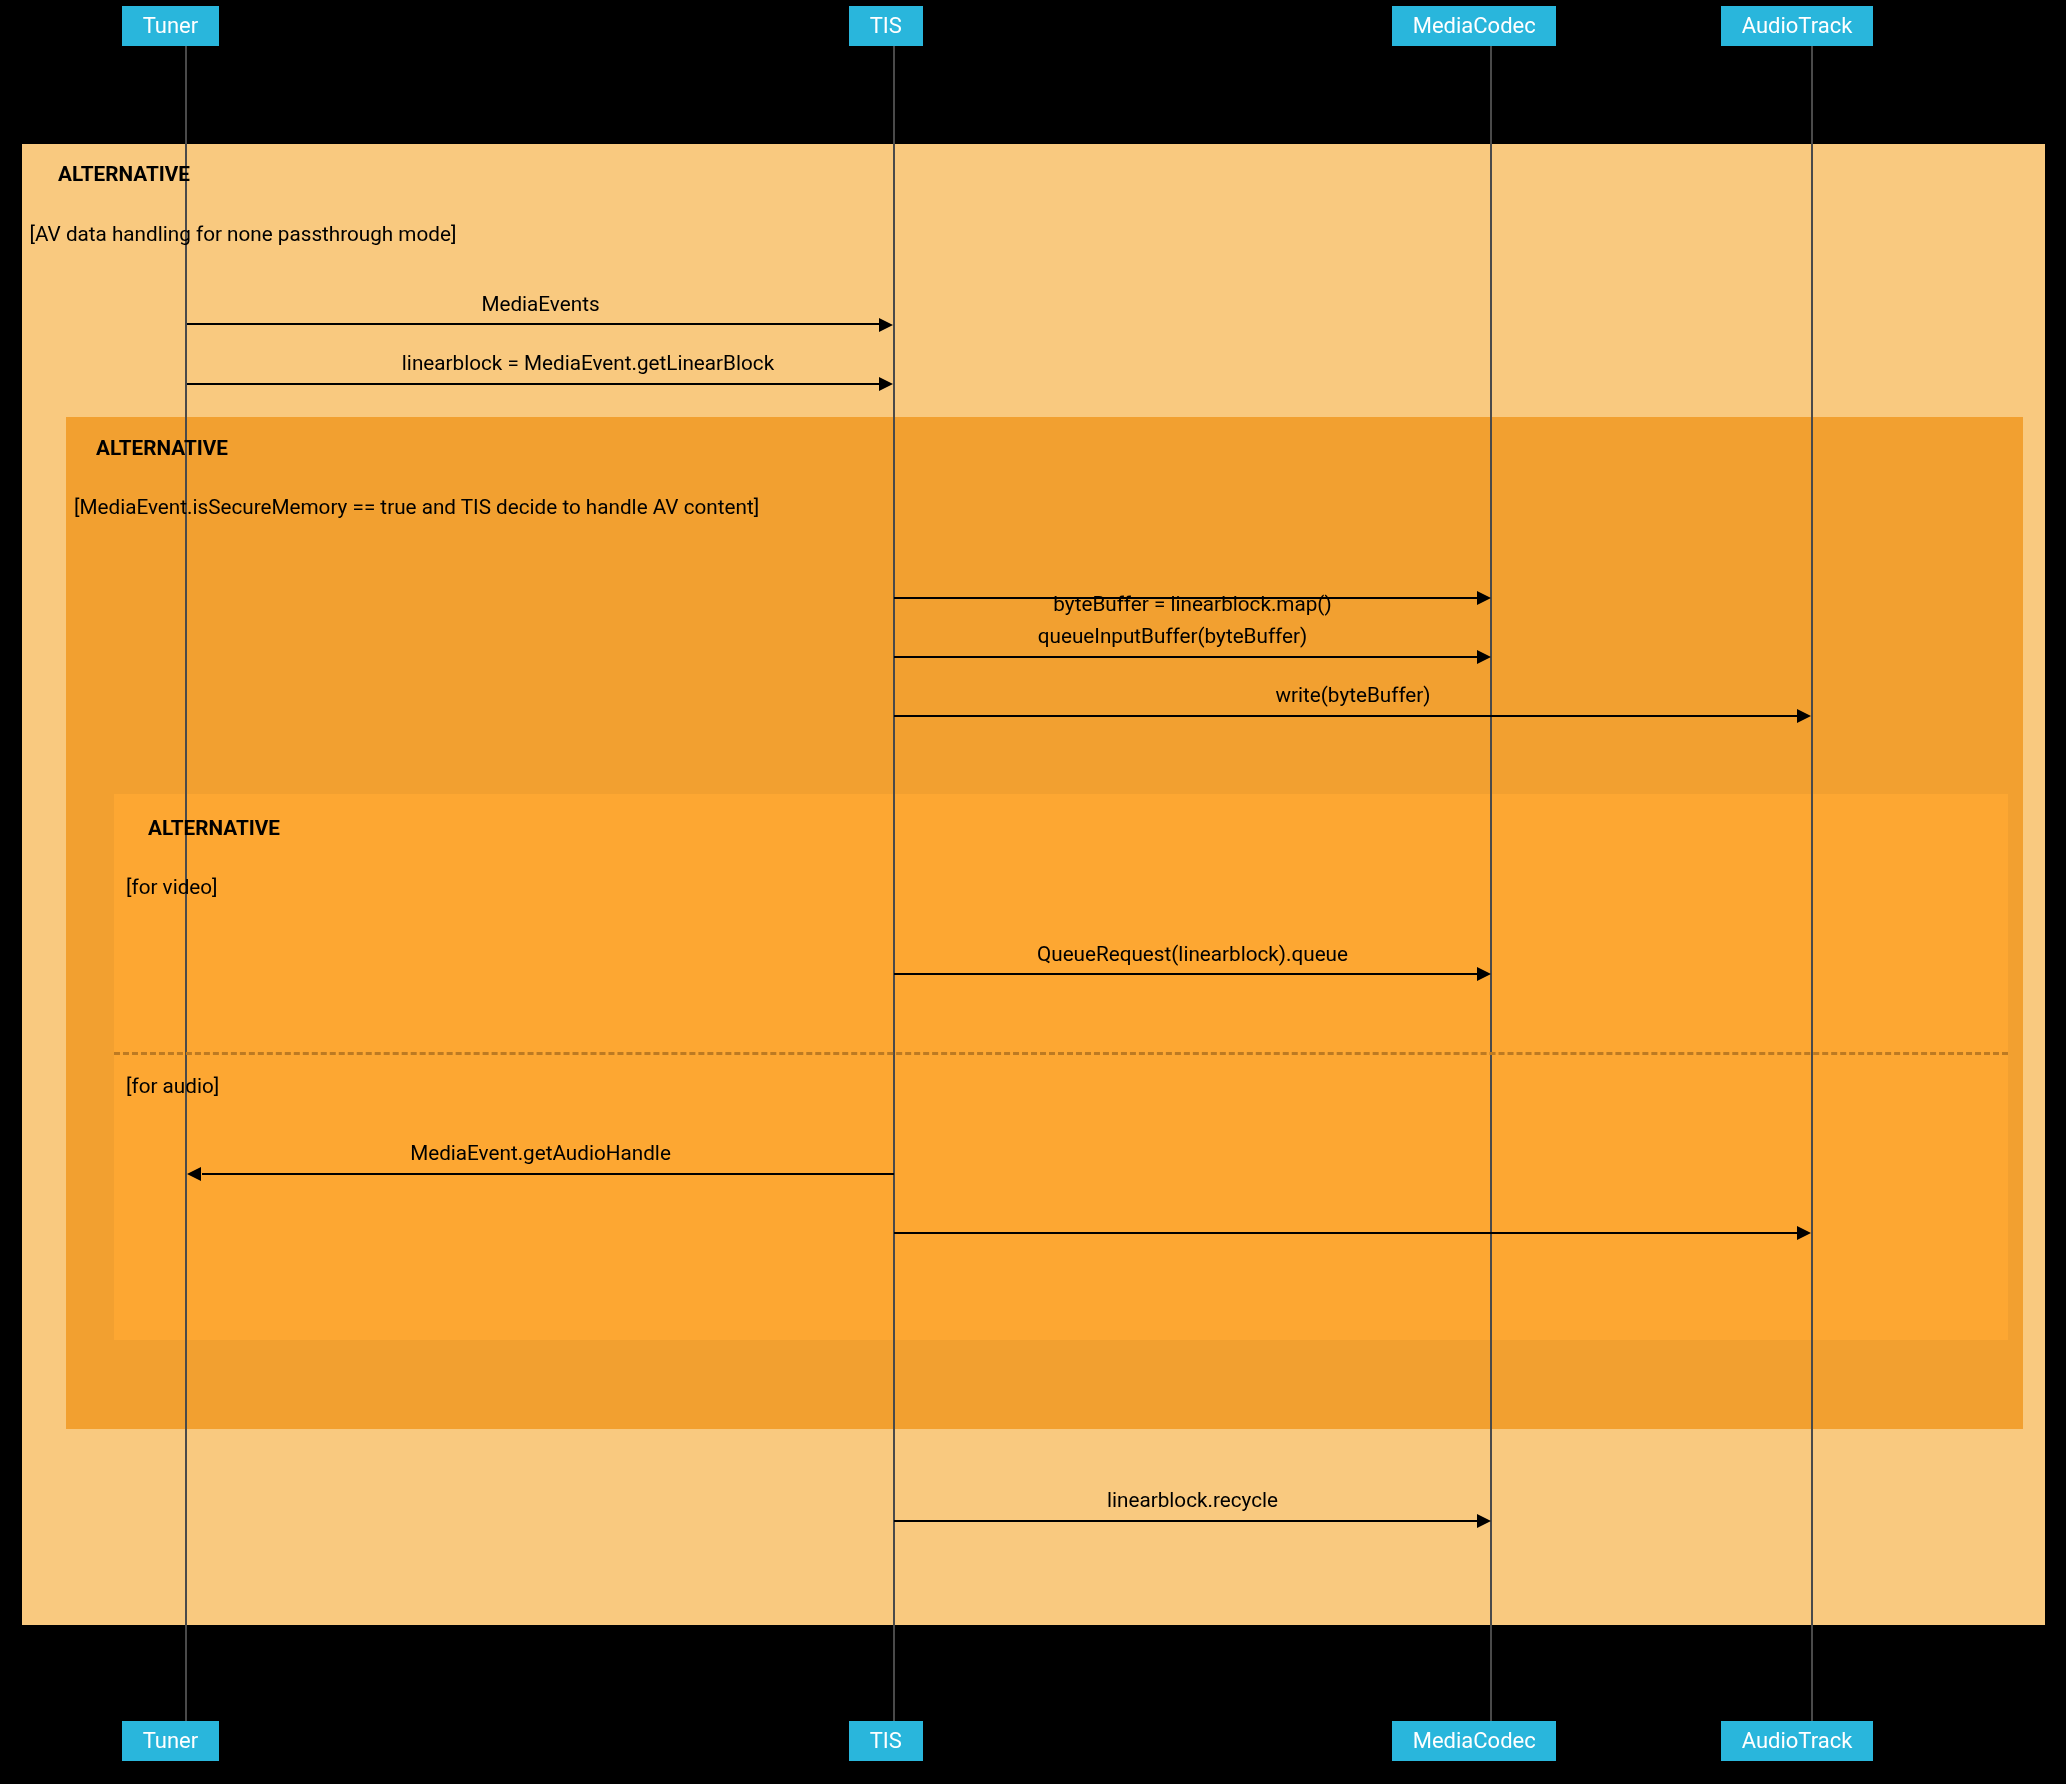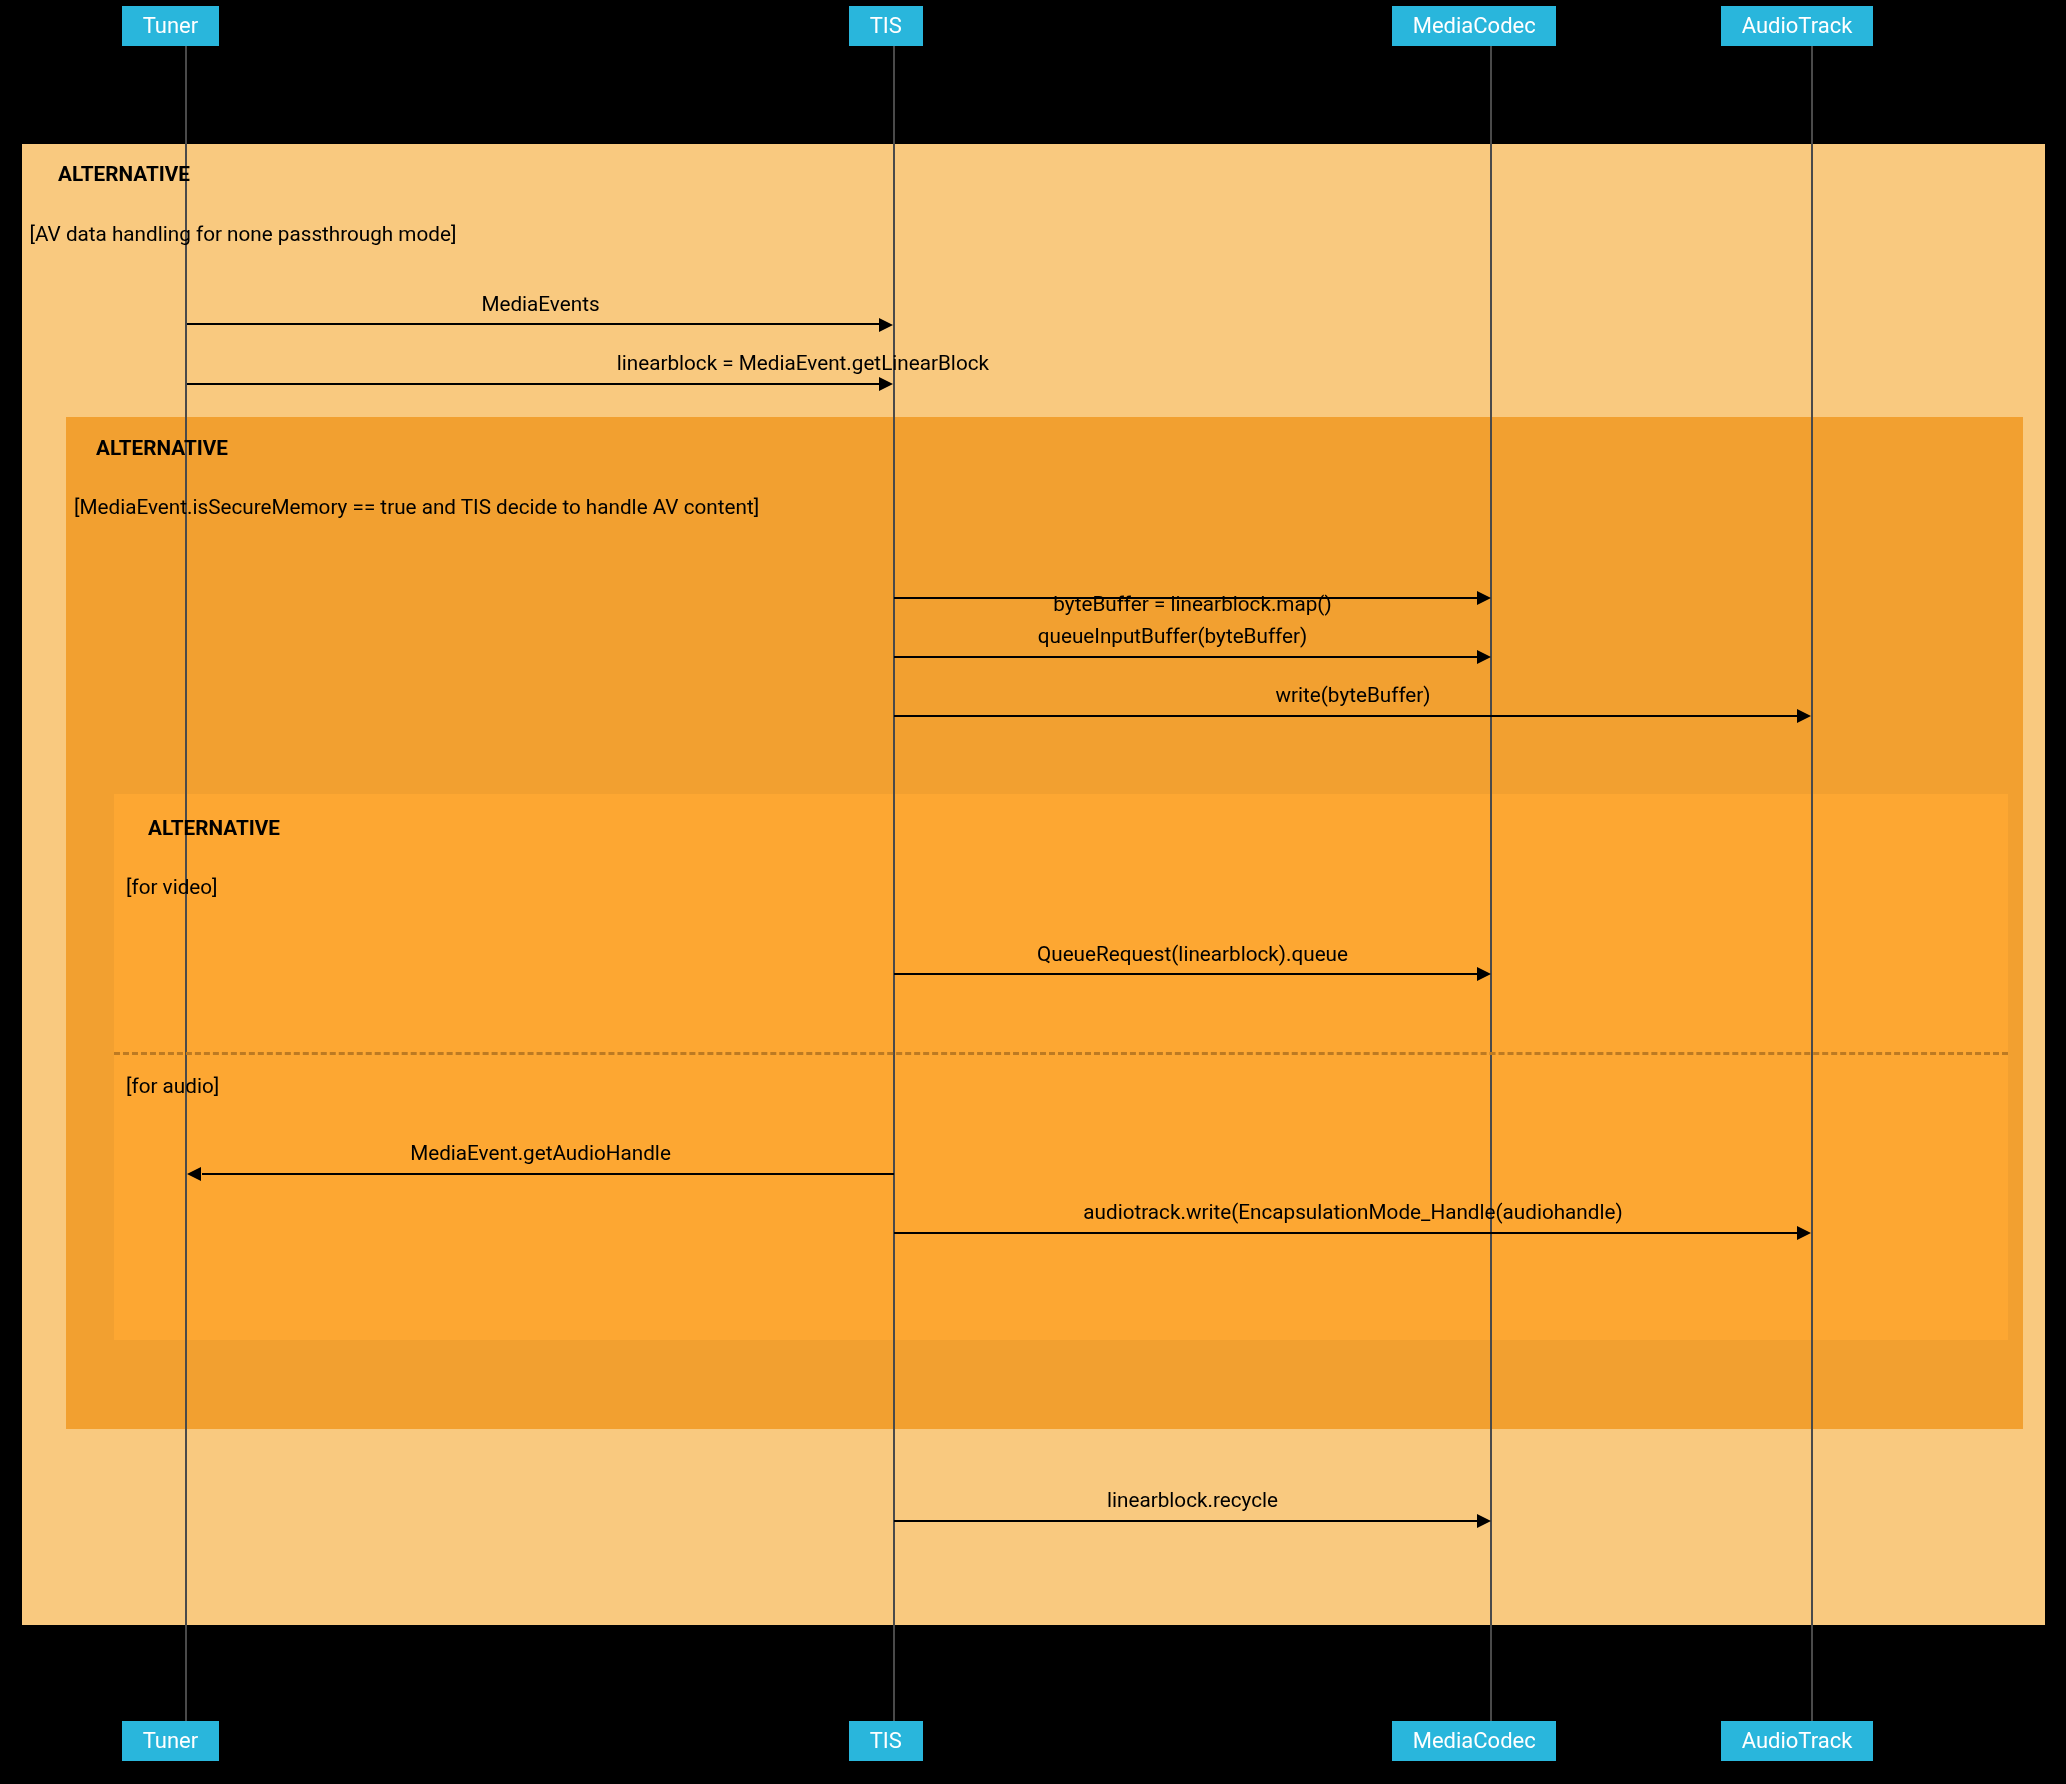--- a/index.html
+++ b/index.html
@@ -104,21 +104,21 @@
   <div class="participant" style="left:1721px; top:1721px;">AudioTrack</div>
 
   <div class="alt-box l1" style="left:22px; top:144px; width:2023px; height:1481px;"></div>
   <div class="alt-label" style="left:58px; top:162px;">ALTERNATIVE</div>
   <div class="cond-label" style="left:29.5px; top:222px;">[AV data handling for none passthrough mode]</div>
 
   <div class="msg-label" style="left:187px; top:292px; width:707px;text-align:center;">MediaEvents</div>
   <div class="arrow-line" style="left:187px; top:323px; width:692px;"></div>
   <div class="arrow-head-r" style="left:879px; top:318px;"></div>
 
-  <div class="msg-label" style="left:187px; top:351px; width:802px;text-align:right;">linearblock = MediaEvent.getLinearBlock</div>
+  <div class="msg-label" style="left:187px; top:351px; width:802px;">linearblock = MediaEvent.getLinearBlock</div>
   <div class="arrow-line" style="left:187px; top:383px; width:692px;"></div>
   <div class="arrow-head-r" style="left:879px; top:377px;"></div>
 
   <div class="alt-box l2" style="left:66px; top:417px; width:1957px; height:1012px;"></div>
   <div class="alt-label" style="left:96px; top:436px;">ALTERNATIVE</div>
   <div class="cond-label" style="left:74px; top:495px;text-align:right;">[MediaEvent.isSecureMemory == true and TIS decide to handle AV content]</div>
 
   <div class="msg-label" style="left:894px; top:565px; width:597px;margin-top:27px;">byteBuffer = linearblock.map()</div>
   <div class="arrow-line" style="left:894px; top:597px; width:583px;"></div>
   <div class="arrow-head-r" style="left:1477px; top:591px;"></div>
@@ -140,21 +140,20 @@
   <div class="arrow-head-r" style="left:1477px; top:967px;"></div>
 
   <div class="divider" style="left:114px; top:1052px; width:1894px;"></div>
 
   <div class="cond-label" style="left:126px; top:1074px;">[for audio]</div>
 
   <div class="msg-label" style="left:187px; top:1141px; width:707px;">MediaEvent.getAudioHandle</div>
   <div class="arrow-line" style="left:202px; top:1173px; width:692px;"></div>
   <div class="arrow-head-l" style="left:187px; top:1167px;"></div>
 
-  <div class="msg-label" style="left:894px; top:1200px; width:918px;">audiotrack.write(EncapsulationMode_Handle(audiohandle)</div>
   <div class="arrow-line" style="left:894px; top:1232px; width:903px;"></div>
   <div class="arrow-head-r" style="left:1797px; top:1226px;"></div>
 
   <div class="msg-label" style="left:894px; top:1488px; width:597px;">linearblock.recycle</div>
   <div class="arrow-line" style="left:894px; top:1520px; width:583px;"></div>
   <div class="arrow-head-r" style="left:1477px; top:1514px;"></div>
 
   <div class="lifeline" style="left:185px; top:144px; height:1481px; z-index:3;"></div>
   <div class="lifeline" style="left:893px; top:144px; height:1481px; z-index:3;"></div>
   <div class="lifeline" style="left:1490px; top:144px; height:1481px; z-index:3;"></div>

